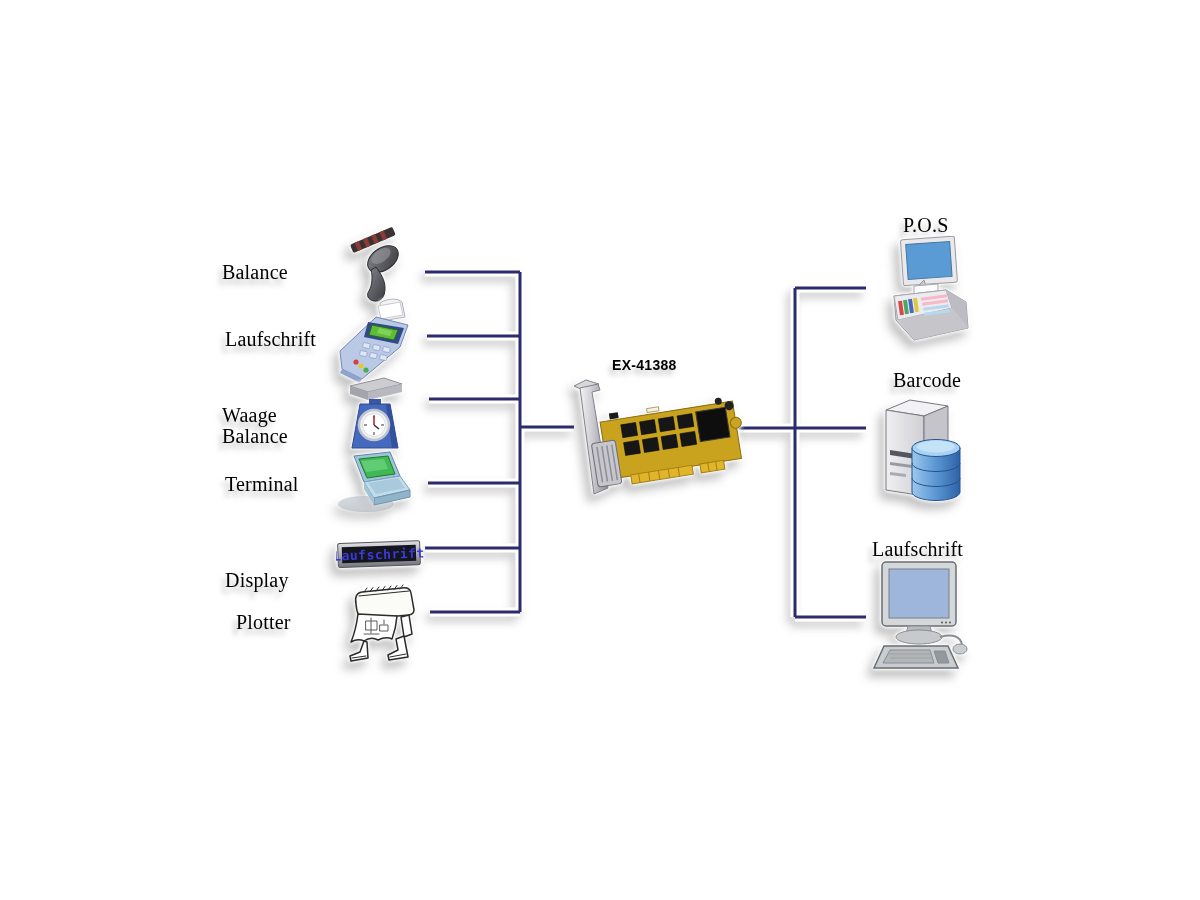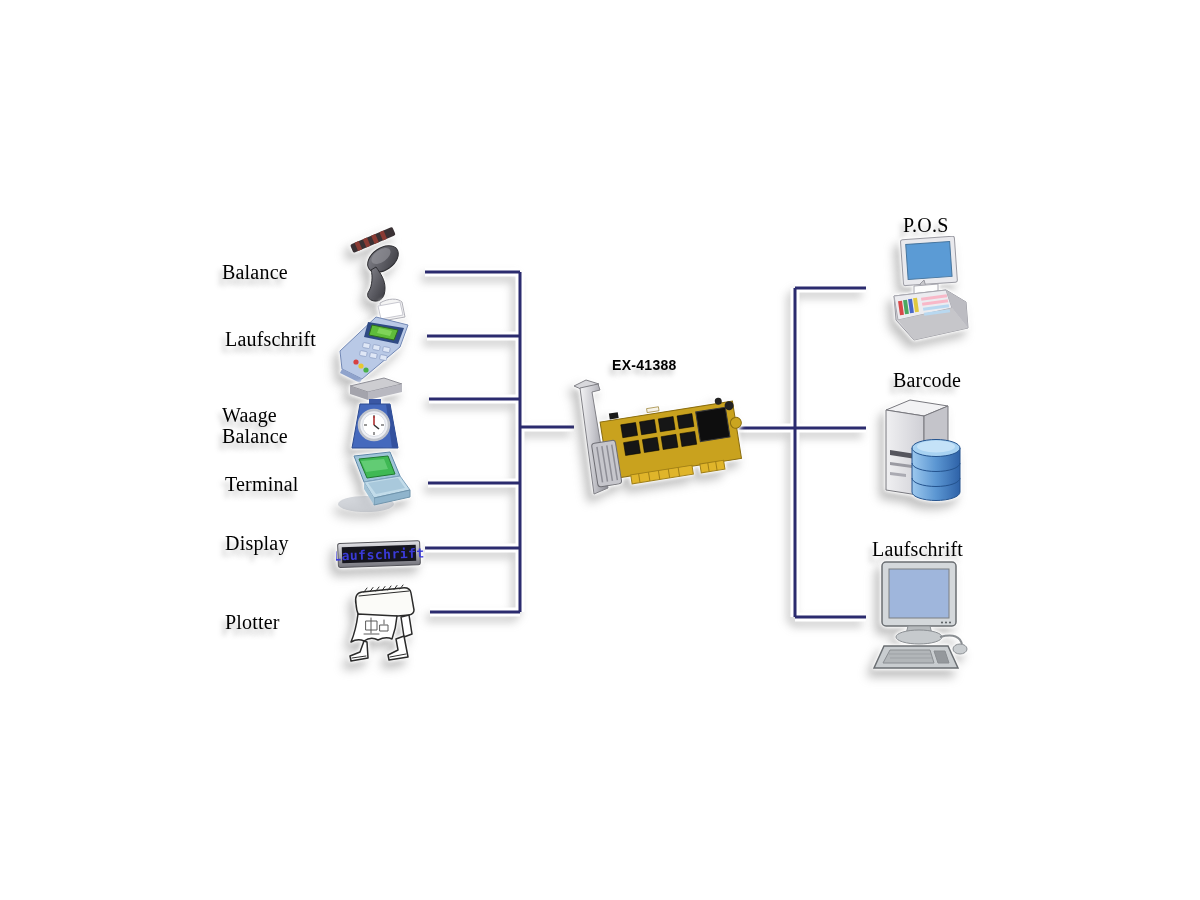--- a/index.html
+++ b/index.html
@@ -39,22 +39,22 @@
   <svg id="wires" width="1200" height="900" viewBox="0 0 1200 900">
     <path class="wire-casing" d="M425,272 H520 M427,336 H520 M429,399 H520 M428,483 H520 M425,548 H520 M430,612 H520 M520,272 V612 M520,427 H574 M737,428 H866 M795,288 V617 M795,288 H866 M795,617 H866"></path>
     <path class="wire" d="M425,272 H520 M427,336 H520 M429,399 H520 M428,483 H520 M425,548 H520 M430,612 H520 M520,272 V612 M520,427 H574 M737,428 H866 M795,288 V617 M795,288 H866 M795,617 H866"></path>
   </svg>
 
   <div class="label" style="left:222px;top:262px">Balance</div>
   <div class="label" style="left:225px;top:329px">Laufschrift</div>
   <div class="label" style="left:222px;top:405px">Waage
 Balance</div>
   <div class="label" style="left:225px;top:474px">Terminal</div>
-  <div class="label" style="left:225px;top:533px">Display</div>
-  <div class="label" style="left:225px;top:612px">Plotter</div>
+  <div class="label" style="left:225px;top:570px">Display</div>
+  <div class="label" style="left:236px;top:612px">Plotter</div>
 
   <div class="label" style="left:903px;top:215px">P.O.S</div>
   <div class="label" style="left:893px;top:370px">Barcode</div>
   <div class="label" style="left:872px;top:539px">Laufschrift</div>
 
   <div class="card-title" style="left:612px;top:357px">EX-41388</div>
 
   <svg class="icon" style="left:346px;top:224px" width="66" height="84" viewBox="0 0 66 84">
     <defs>
       <linearGradient id="scanG" x1="0" y1="0" x2="1" y2="1">

